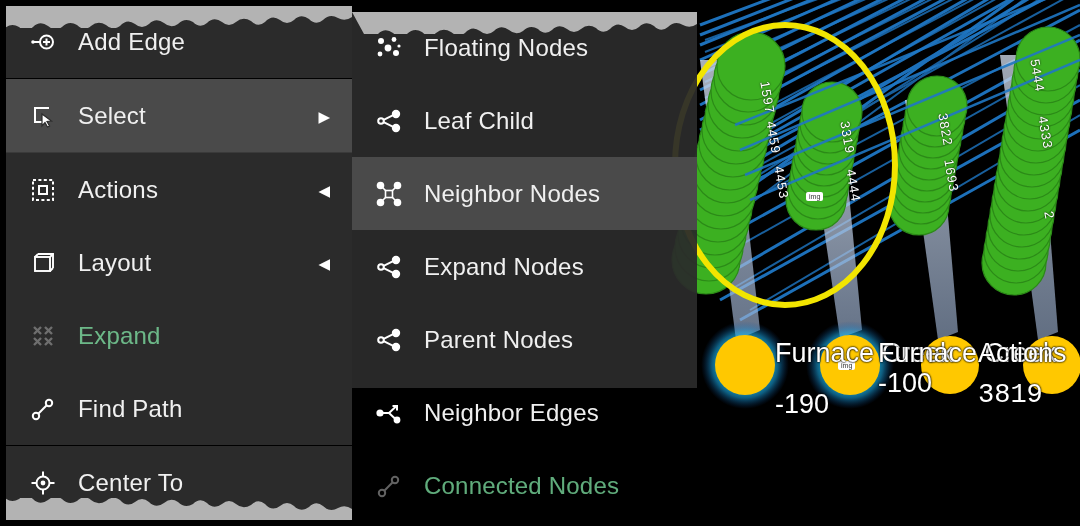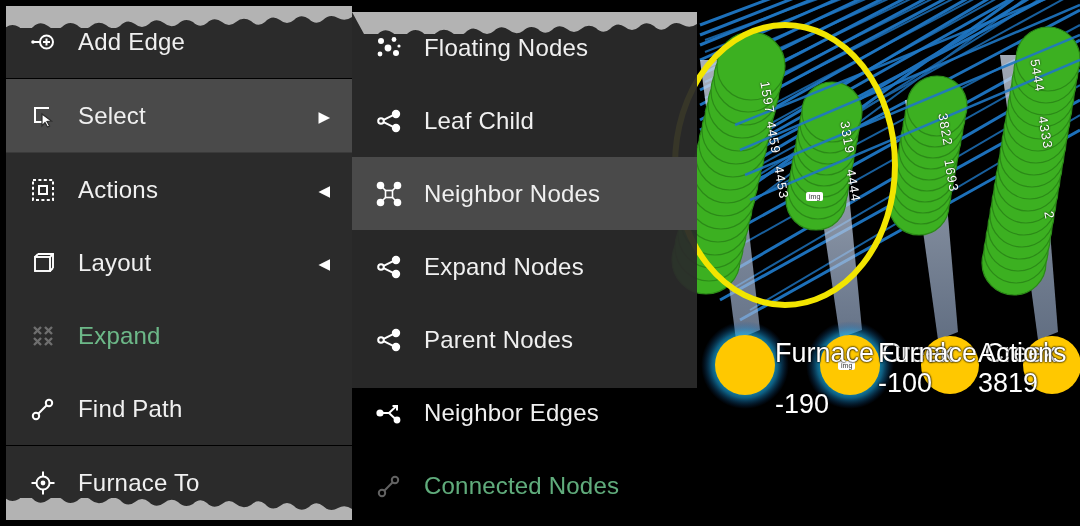--- a/index.html
+++ b/index.html
@@ -324,21 +324,21 @@
   <div class="badge-chip" style="left:806px; top:192px;">img</div>
   <div class="badge-chip" style="left:838px; top:361px;">img</div>
 
   <div class="node-label" style="left:775px; top:338px;">Furnace Creek</div>
   <div class="node-value" style="left:775px; top:368px;margin-top:21px;">-190</div>
 
   <div class="node-label" style="left:878px; top:338px;">Furnace Creek</div>
   <div class="node-value" style="left:878px; top:368px;">-100</div>
 
   <div class="node-label" style="left:978px; top:338px;">Actions</div>
-  <div class="node-value" style="left:978px; top:368px;">3819</div>
+  <div class="node-value" style="left:978px; top:380px;font-family:Liberation Mono, monospace;">3819</div>
 
   <div id="menu-primary" class="menu-panel">
 
     <div class="menu-item" style="height:72px;">
       <span class="mi-icon">
         <svg width="26" height="26" viewBox="0 0 26 26" fill="none" stroke="#ffffff" stroke-width="2">
           <circle cx="16.5" cy="13" r="6.5"></circle>
           <line x1="16.5" y1="9.5" x2="16.5" y2="16.5"></line>
           <line x1="13" y1="13" x2="20" y2="13"></line>
           <line x1="3" y1="13" x2="10" y2="13"></line>
@@ -415,21 +415,21 @@
       <span class="mi-icon">
         <svg width="26" height="26" viewBox="0 0 26 26" fill="none" stroke="#ffffff" stroke-width="2">
           <circle cx="13" cy="13" r="6.5"></circle>
           <circle cx="13" cy="13" r="2.4" fill="#ffffff" stroke="none"></circle>
           <line x1="13" y1="1.5" x2="13" y2="6"></line>
           <line x1="13" y1="20" x2="13" y2="24.5"></line>
           <line x1="1.5" y1="13" x2="6" y2="13"></line>
           <line x1="20" y1="13" x2="24.5" y2="13"></line>
         </svg>
       </span>
-      <span class="mi-label">Furnace To</span>
+      <span class="mi-label">Center To</span>
     </div>
 
     <div class="torn torn-top">
       <svg viewBox="0 0 346 22" preserveAspectRatio="none">
         <path d="M0,0 H346 V11 q-7,5 -14,1 q-8,-5 -15,2 q-7,6 -14,-1 q-8,-6 -15,1 q-7,6 -14,0
                  q-8,-6 -15,2 q-7,6 -14,-1 q-8,-5 -15,1 q-7,6 -14,0 q-8,-6 -15,1 q-7,6 -14,-1
                  q-8,-5 -15,2 q-7,5 -14,-1 q-8,-6 -15,1 q-7,6 -14,0 q-8,-6 -15,2 q-7,5 -14,-1
                  q-8,-5 -15,1 q-7,6 -14,-1 q-8,-5 -15,2 q-7,5 -14,-1 q-8,-6 -15,1 q-7,6 -14,0
                  q-8,-5 -15,2 Z" fill="#b3b3b3"></path>
       </svg>

